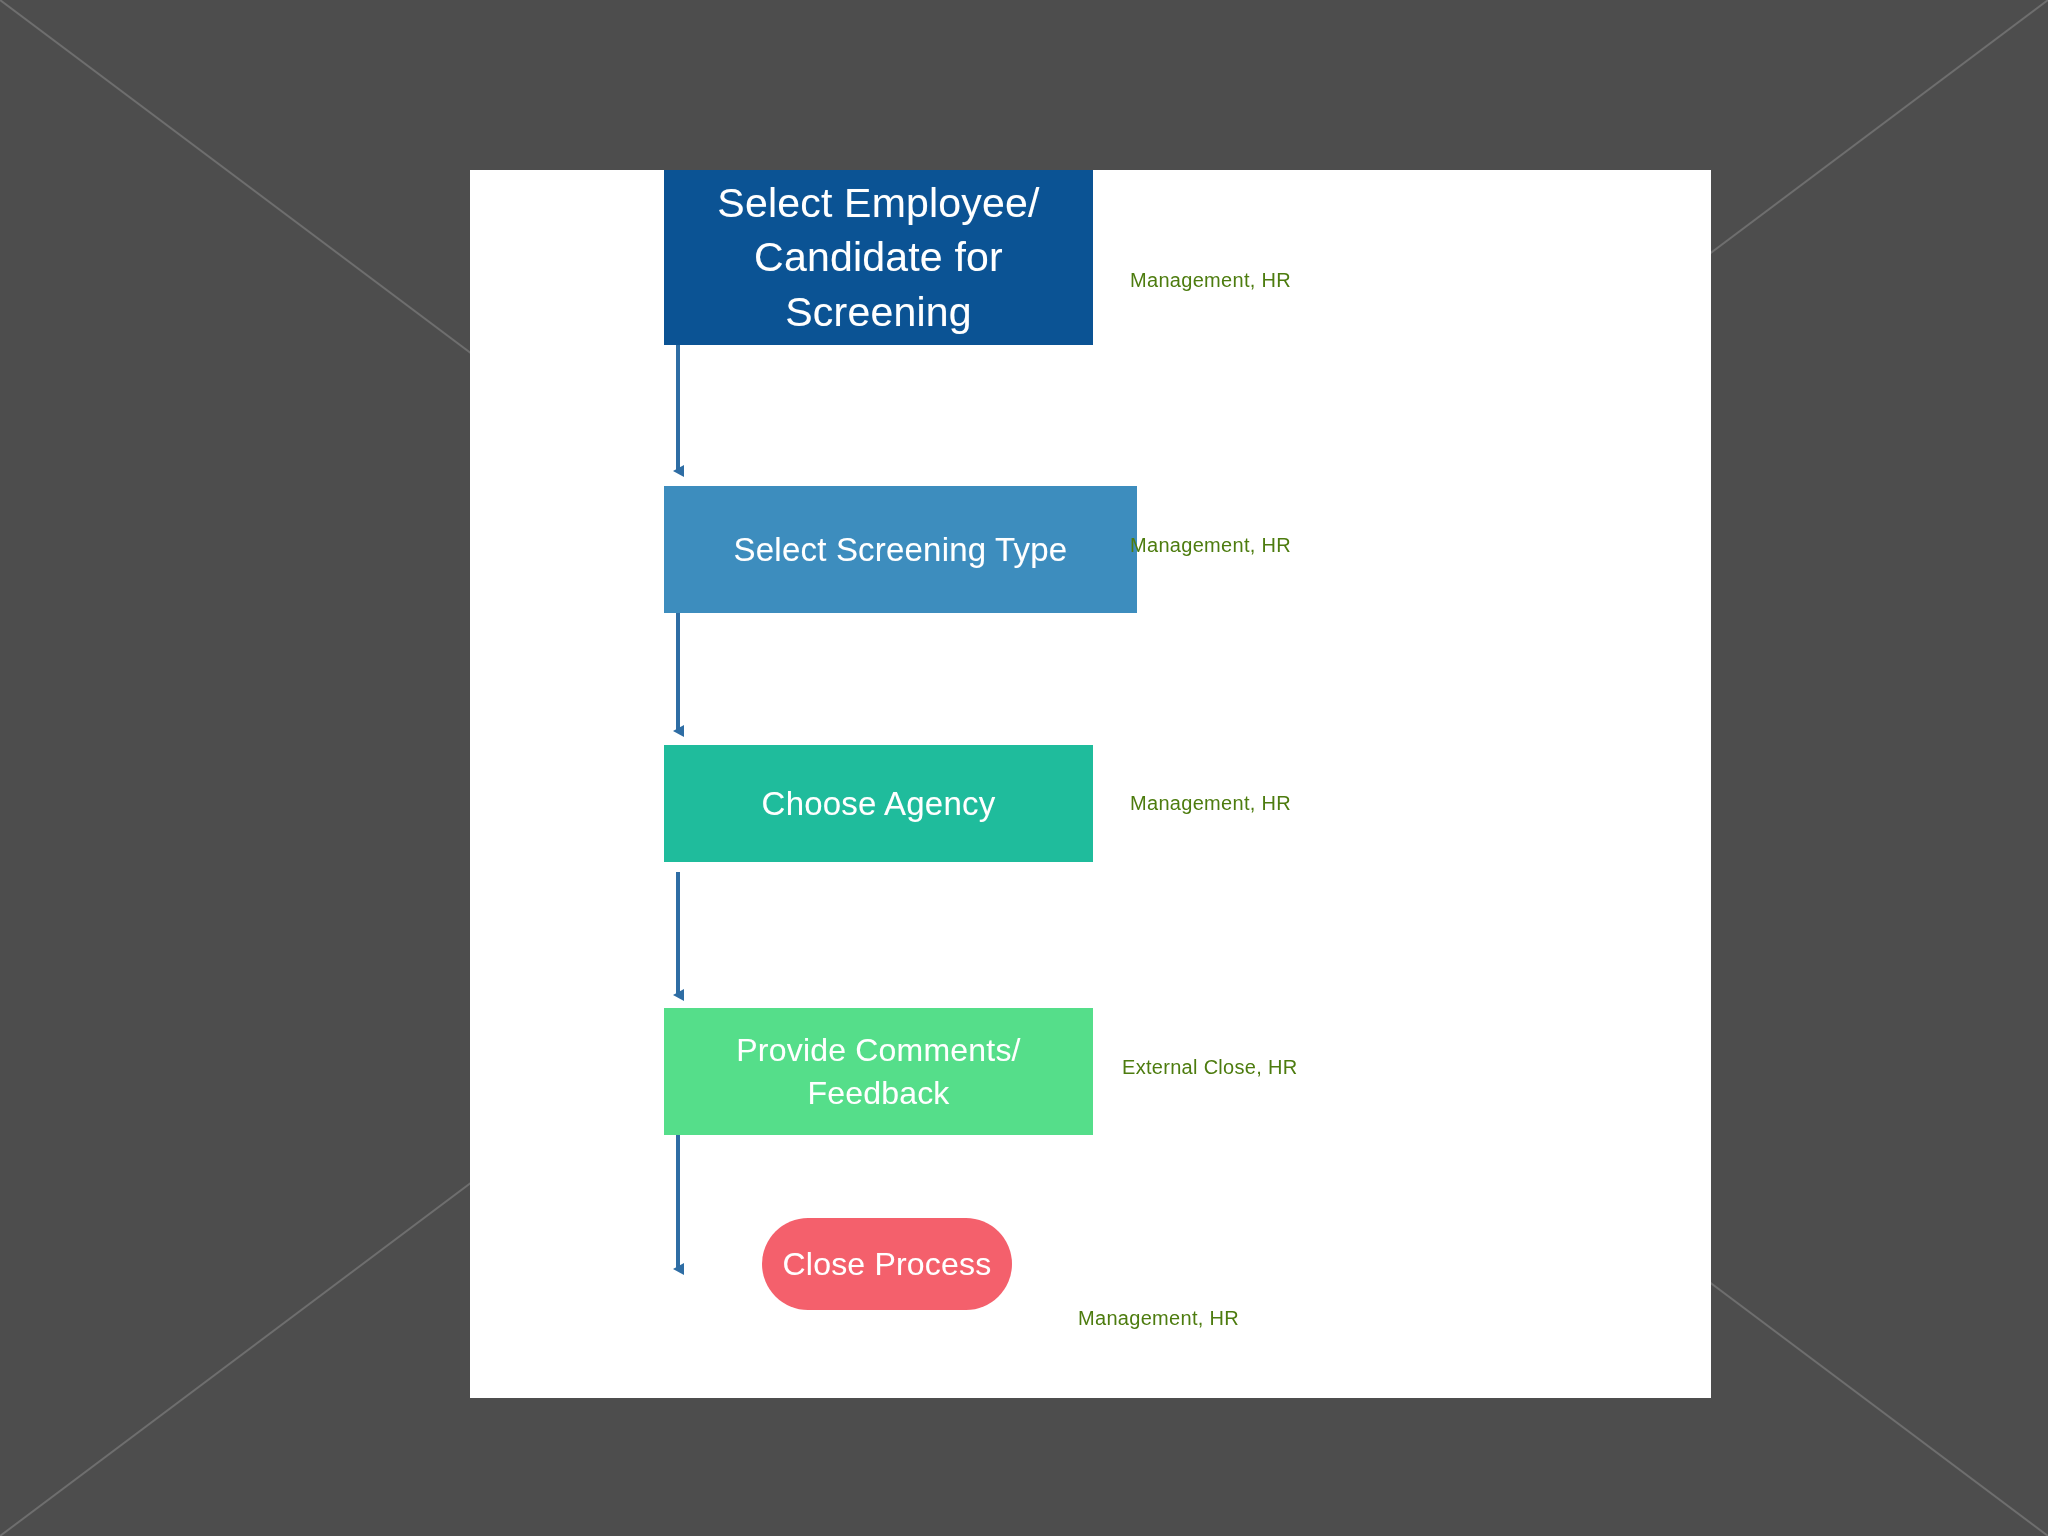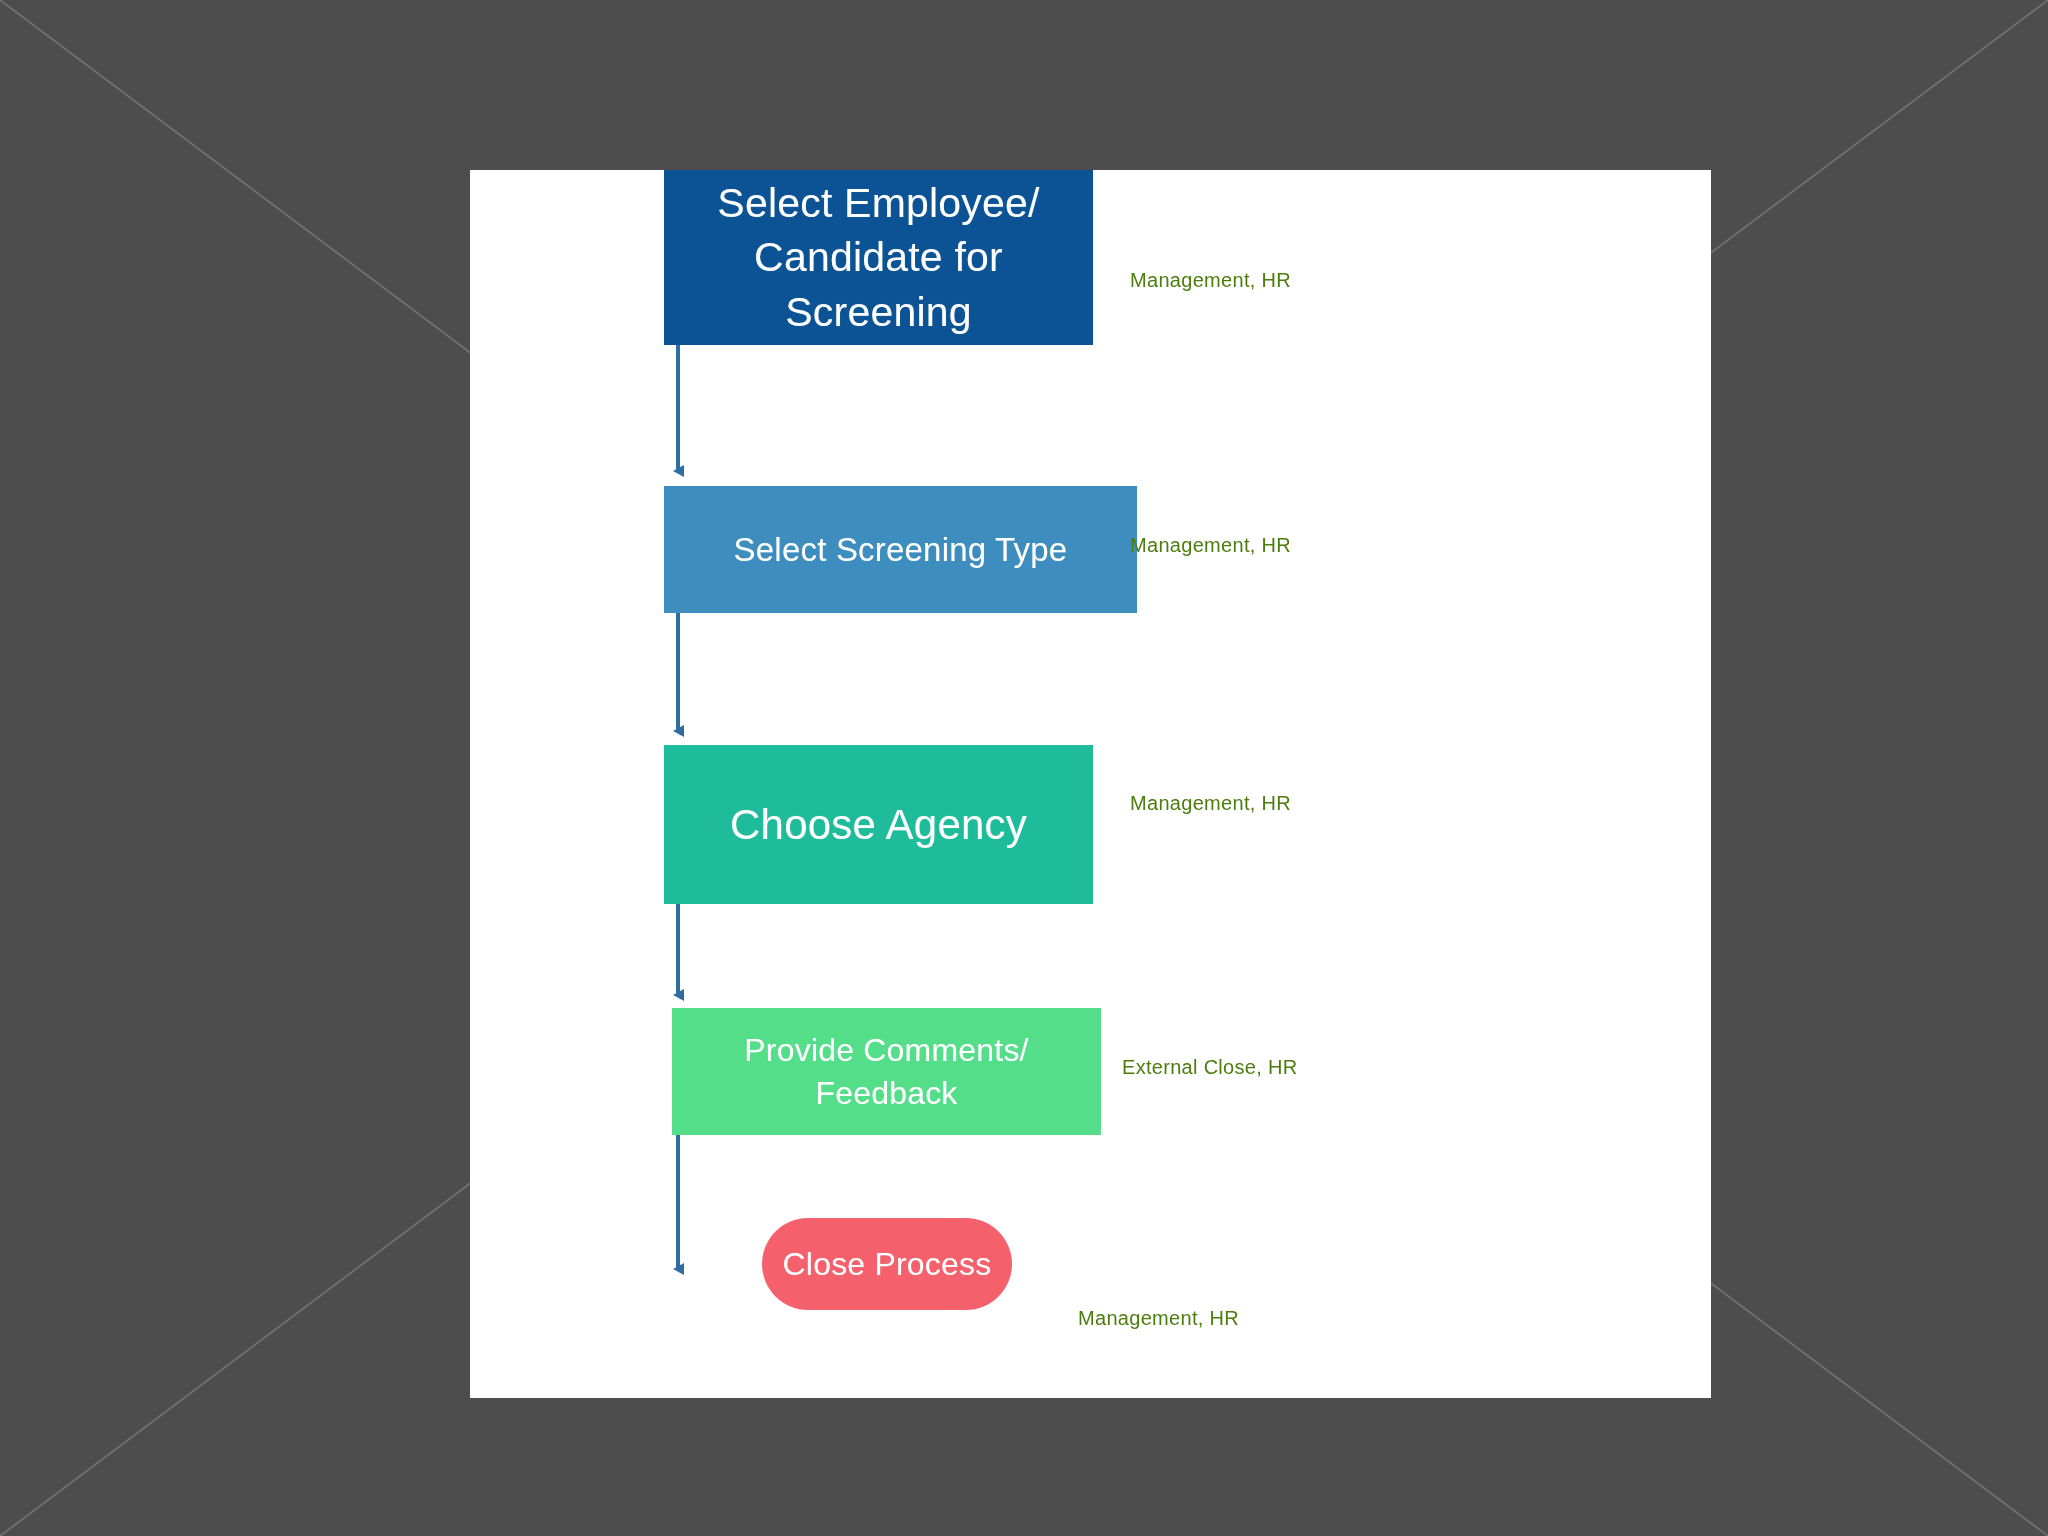--- a/index.html
+++ b/index.html
@@ -106,26 +106,26 @@
     <span class="node-label">Select Employee/
 Candidate for Screening</span>
   </div>
   <div class="role-label" style="left:660px;top:99px;">Management, HR</div>
 
   <div class="node" style="left:194px;top:316px;width:473px;height:127px;background:#3d8dbe;font-size:33px;">
     <span class="node-label">Select Screening Type</span>
   </div>
   <div class="role-label" style="left:660px;top:364px;">Management, HR</div>
 
-  <div class="node" style="left:194px;top:575px;width:429px;height:159px;background:#1fbc9c;font-size:42px;align-items:center;">
+  <div class="node" style="left:194px;top:575px;width:429px;height:117px;background:#1fbc9c;font-size:33px;align-items:center;">
     <span class="node-label">Choose Agency</span>
   </div>
   <div class="role-label" style="left:660px;top:622px;">Management, HR</div>
 
-  <div class="node" style="left:194px;top:838px;width:429px;height:127px;background:#55de8a;font-size:32px;margin-left:8px;">
+  <div class="node" style="left:194px;top:838px;width:429px;height:127px;background:#55de8a;font-size:32px;">
     <span class="node-label">Provide Comments/
 Feedback</span>
   </div>
   <div class="role-label" style="left:652px;top:886px;">External Close, HR</div>
 
   <div class="node" style="left:292px;top:1048px;width:250px;height:92px;background:#f4606c;font-size:32px;border-radius:46px;">
     <span class="node-label">Close Process</span>
   </div>
   <div class="role-label" style="left:608px;top:1137px;">Management, HR</div>
 </div>

